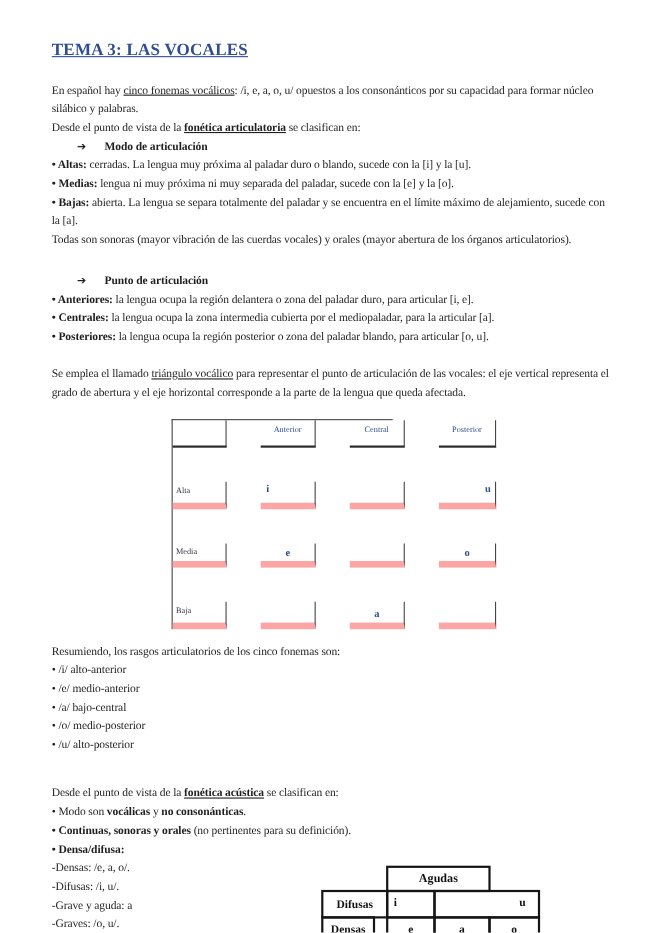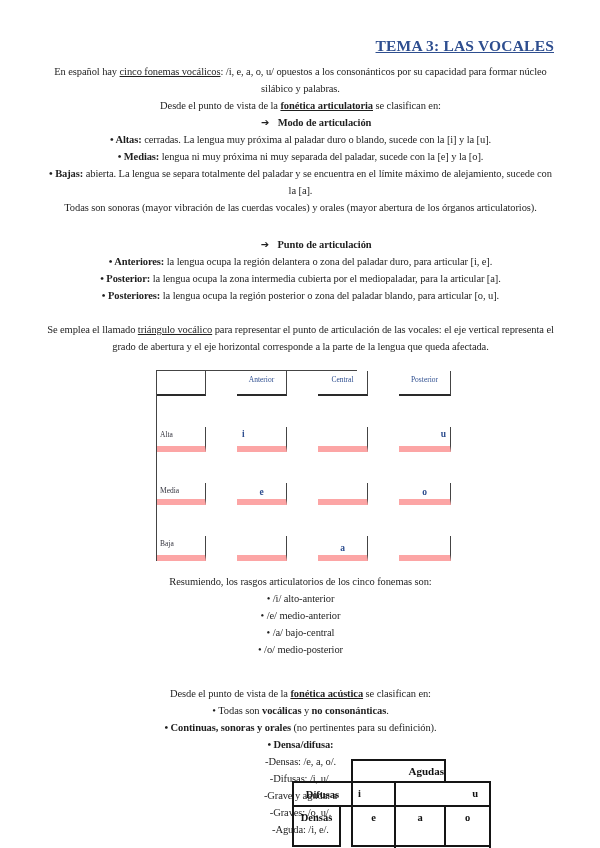--- a/index.html
+++ b/index.html
@@ -5,24 +5,24 @@
   html,body { margin:0; padding:0; background:#ffffff; }
   .page {
     position:relative; width:600px; height:848px; background:#ffffff;
     font-family:"Liberation Serif", serif; color:#1f1f1f; overflow:hidden;
   }
   .content {
     position:absolute; left:47px; top:36px; width:507px;
     font-size:10.5px; line-height:17px; letter-spacing:-0.1px;
   }
   .title {
-    margin:0 0 8px 0; text-align:right; font-size:15.5px; line-height:19px;
+    margin:0 0 19px 0; text-align:left; font-size:15.5px; line-height:19px;
     color:#2e4e8f; font-weight:bold; text-decoration:underline; letter-spacing:0.2px;
   }
-  .line { min-height:17px;text-align:center; }
+  .line { min-height:17px; }
   .b  { font-weight:bold; }
   .u  { text-decoration:underline; }
   .bu { font-weight:bold; text-decoration:underline; }
   .arrow-heading { font-weight:bold; padding-left:23px; }
   .arrow-heading .arrow { display:inline-block; width:25px; font-family:"DejaVu Sans", sans-serif; font-size:10px; }
   .sp { height:17px; }
   .sp2 { height:20px; }
 
   
   .t1 {
@@ -39,21 +39,21 @@
   .t1 .rowlabel { font-size:7.5px; line-height:9px; color:#35353f; padding:3px 0 0 3px; letter-spacing:0; }
   .t1 .vowel { position:absolute; font-size:9.5px; font-weight:bold; color:#2e4e8f; line-height:10px; }
   .v-tl { top:2px; left:5px; }
   .v-tr { top:2px; right:4px; }
   .v-b  { bottom:2px; left:0; right:0; text-align:center; }
 
   
   .acoustic { position:relative; margin-top:10px; min-height:192px; }
   .t2 { position:absolute; left:245px; top:74px; width:199px; height:108px; color:#111; font-weight:bold; }
   .t2 .box { position:absolute; box-sizing:border-box; border:2px solid #151515; font-size:10.5px; letter-spacing:0; }
-  .t2-agudas    { left:59px;  top:0;    width:95px; height:24px; text-align:right; line-height:21px; font-size:11px !important; }
+  .t2-agudas    { left:59px;  top:0;    width:95px; height:24px; text-align:center; line-height:21px; font-size:11px !important; }
   .t2-dif-label { left:0;     top:22px; width:61px; height:26px; text-align:center; line-height:23px; }
   .t2-dif-c1    { left:59px;  top:22px; width:45px; height:26px; padding-left:5px;  line-height:21px; }
   .t2-dif-c23   { left:102px; top:22px; width:97px; height:26px; text-align:right;  padding-right:11px; line-height:21px; }
   .t2-den-label { left:0;     top:46px; width:49px; height:42px; text-align:center; line-height:22px; }
   .t2-den-c1    { left:59px;  top:46px; width:45px; height:42px; text-align:center; line-height:21px; }
   .t2-den-c2    { left:102px; top:46px; width:52px; height:42px; text-align:center; line-height:21px; }
   .t2-den-c3    { left:152px; top:46px; width:47px; height:42px; text-align:center; line-height:21px; }
   .t2-graves    { left:102px; top:86px; width:97px; height:22px; text-align:center; line-height:19px; font-size:11px !important; }
 </style>
 </head>
@@ -90,21 +90,21 @@
     <div class="sp2"></div>
 
     <div class="line arrow-heading">
       <span class="arrow">➔</span><span>Punto de articulación</span>
     </div>
 
     <div class="line">
       <span class="b">• Anteriores:</span><span> la lengua ocupa la región delantera o zona del paladar duro, para articular [i, e].</span>
     </div>
     <div class="line">
-      <span class="b">• Posterior:</span><span> la lengua ocupa la zona intermedia cubierta por el mediopaladar, para la articular [a].</span>
+      <span class="b">• Centrales:</span><span> la lengua ocupa la zona intermedia cubierta por el mediopaladar, para la articular [a].</span>
     </div>
     <div class="line">
       <span class="b">• Posteriores:</span><span> la lengua ocupa la región posterior o zona del paladar blando, para articular [o, u].</span>
     </div>
 
     <div class="sp"></div>
 
     <div class="line">
       <span>Se emplea el llamado </span><span class="u">triángulo vocálico</span><span> para representar el punto de articulación de las vocales: el eje vertical representa el grado de abertura y el eje horizontal corresponde a la parte de la lengua que queda afectada.</span>
     </div>
@@ -139,29 +139,30 @@
           <span class="vowel v-b">a</span>
         </div>
       <div class="cell"></div>
     </div>
 
     <div class="line">Resumiendo, los rasgos articulatorios de los cinco fonemas son:</div>
     <div class="line">• /i/ alto-anterior</div>
     <div class="line">• /e/ medio-anterior</div>
     <div class="line">• /a/ bajo-central</div>
     <div class="line">• /o/ medio-posterior</div>
+    <div class="line">• /u/ alto-posterior</div>
 
     <div class="sp"></div>
 
     <div class="acoustic">
       <div class="line">
         <span>Desde el punto de vista de la </span><span class="bu">fonética acústica</span><span> se clasifican en:</span>
       </div>
       <div class="line">
-        <span>• Todas son </span><span class="b">vocálicas</span><span> y </span><span class="b">no consonánticas</span><span>.</span>
+        <span>• Modo son </span><span class="b">vocálicas</span><span> y </span><span class="b">no consonánticas</span><span>.</span>
       </div>
       <div class="line">
         <span class="b">• Continuas, sonoras y orales</span><span> (no pertinentes para su definición).</span>
       </div>
       <div class="line b">• Densa/difusa:</div>
       <div class="line">-Densas: /e, a, o/.</div>
       <div class="line">-Difusas: /i, u/.</div>
       <div class="line">-Grave y aguda: a</div>
       <div class="line">-Graves: /o, u/.</div>
       <div class="line">-Aguda: /i, e/.</div>

